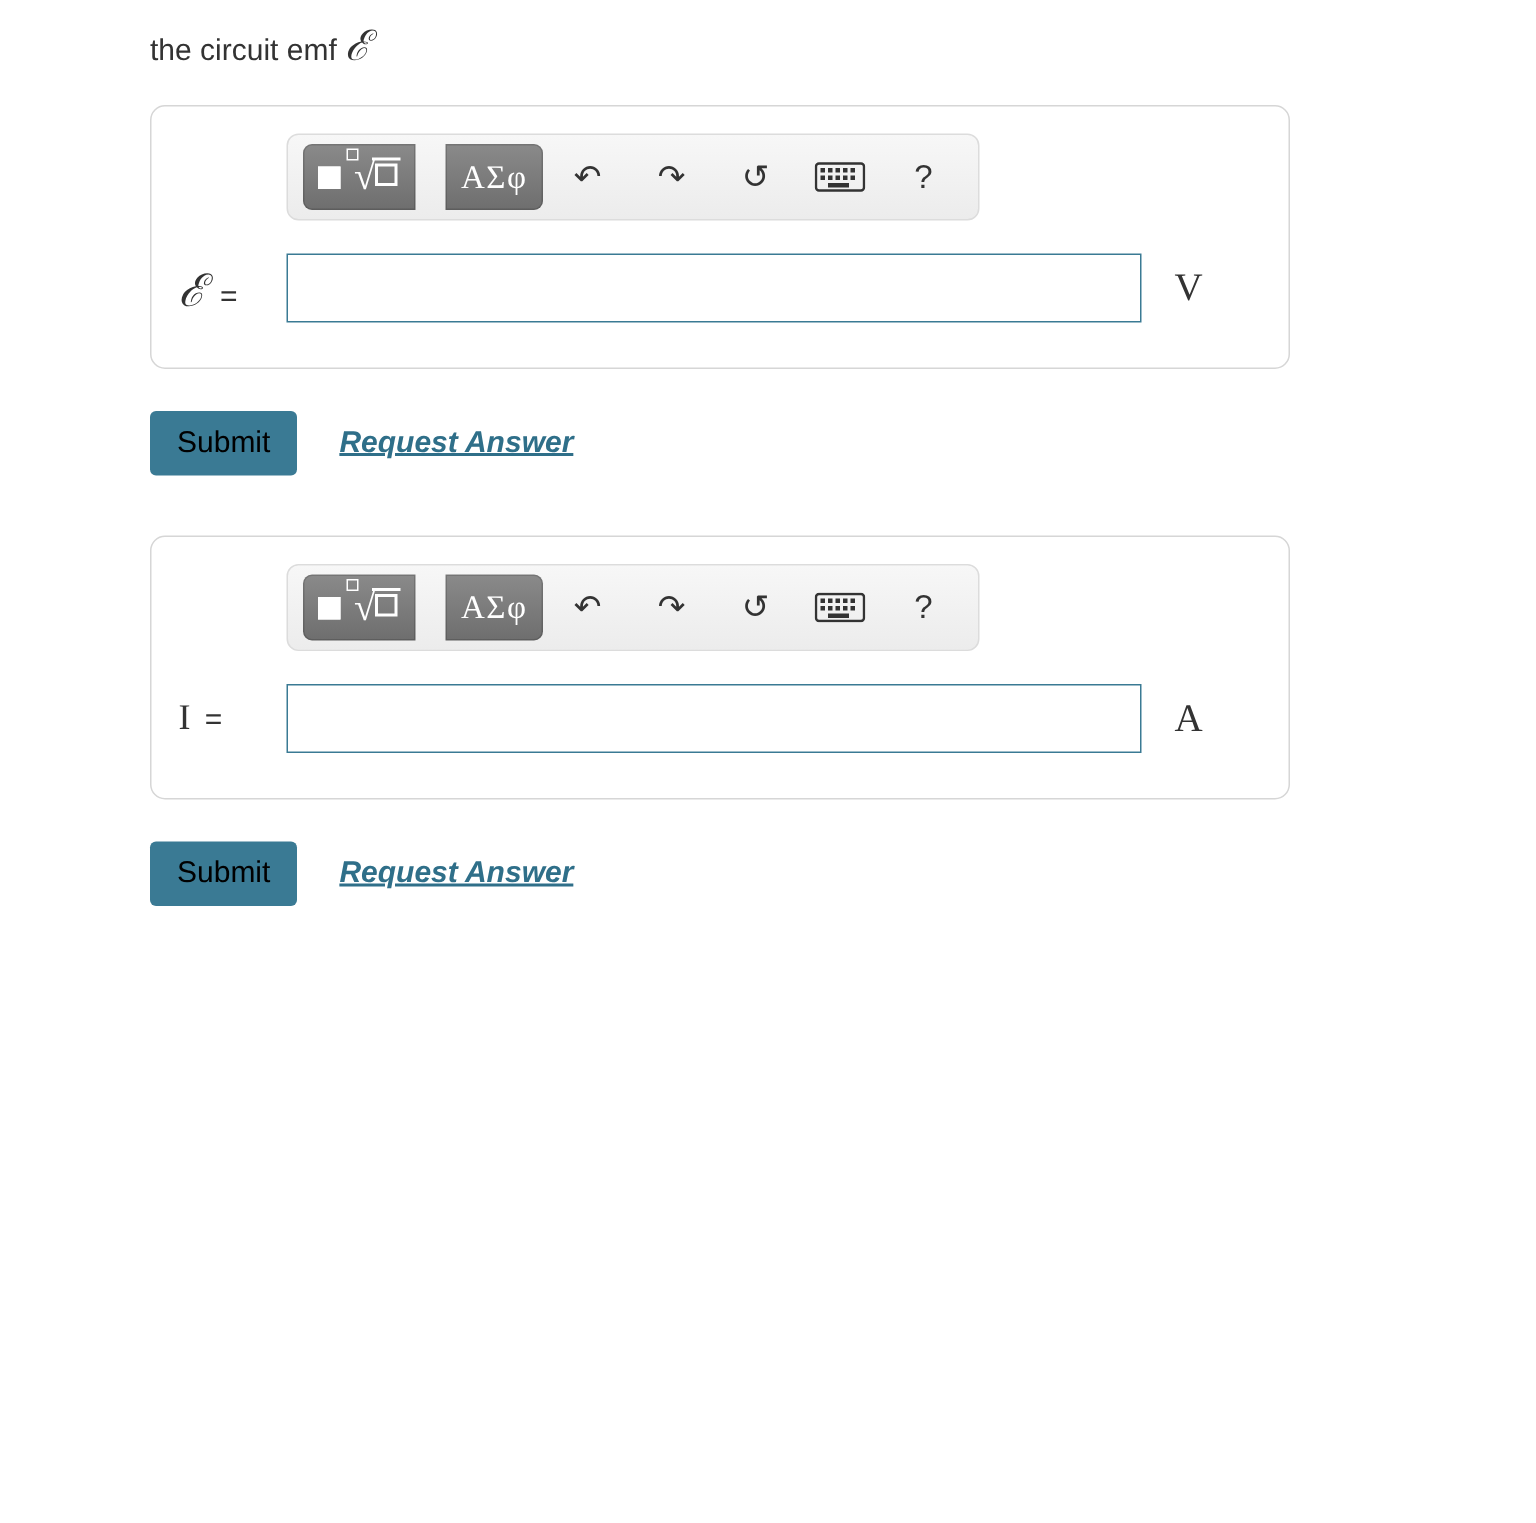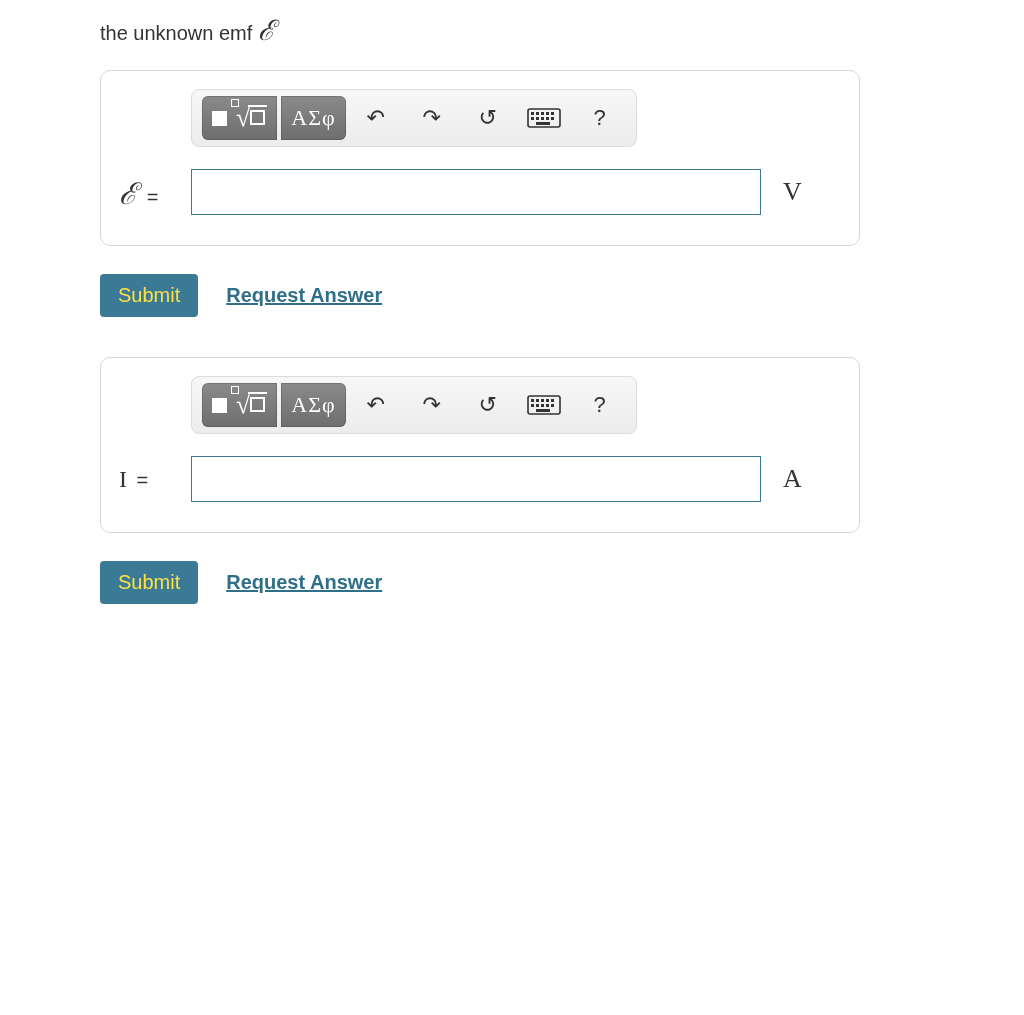--- a/index.html
+++ b/index.html
@@ -66,21 +66,21 @@
     cursor: pointer;
   }
   .btn.dark {
     background: linear-gradient(#8a8a8a, #6e6e6e);
     color: #fff;
     font-family: Georgia, "Times New Roman", serif;
     padding: 0 10px;
     box-shadow: inset 0 0 0 1px rgba(0,0,0,.15);
   }
   .btn.dark.left  { border-top-right-radius: 0; border-bottom-right-radius: 0; margin-right: 0; }
-  .btn.dark.right { border-top-left-radius: 0;  border-bottom-left-radius: 0;  margin-left: 0; }
+  .btn.dark.right { border-top-left-radius: 0;  border-bottom-left-radius: 0;  margin-left: 16px; }
   .btn.plain {
     background: transparent;
     width: 52px;
     color: #333;
     font-size: 22px;
   }
   .tpl-glyph { display:inline-flex; align-items:center; gap:4px; font-size:20px; }
   .sqbox {
     display:inline-block; width:15px; height:15px;
     border:2px solid #fff; background:transparent;
@@ -120,42 +120,43 @@
     font-family: Georgia, serif;
   }
   .unit {
     margin-left: 22px;
     font-family: Georgia, "Times New Roman", serif;
     font-size: 26px;
   }
   .actions { display:flex; align-items:center; gap:28px; }
   .submit-btn {
     background: #3a7a94;
-    color: #fde047;
+    color: #000000;
     border: none;
     border-radius: 4px;
     font-size: 20px;
     padding: 10px 18px;
     cursor: pointer;
   }
   .request-link {
     color: #2f6f89;
     font-weight: 700;
     text-decoration: underline;
     font-size: 20px;
     cursor: pointer;
+    font-style: italic;
   }
 </style>
 </head>
 <body>
 
 <div class="part">
   <div class="part-body">
     <div class="prompt">
-      <span>the unknown emf </span><span class="script-e">ℰ</span>
+      <span>the circuit emf </span><span class="script-e">ℰ</span>
     </div>
 
     <div class="answer-box">
       <div class="toolbar-row">
         <span class="lhs-spacer"></span>
         <div class="toolbar">
           <button class="btn dark left">
             <span class="tpl-glyph">
               <span class="sqbox filled"></span>
               <span class="root">

